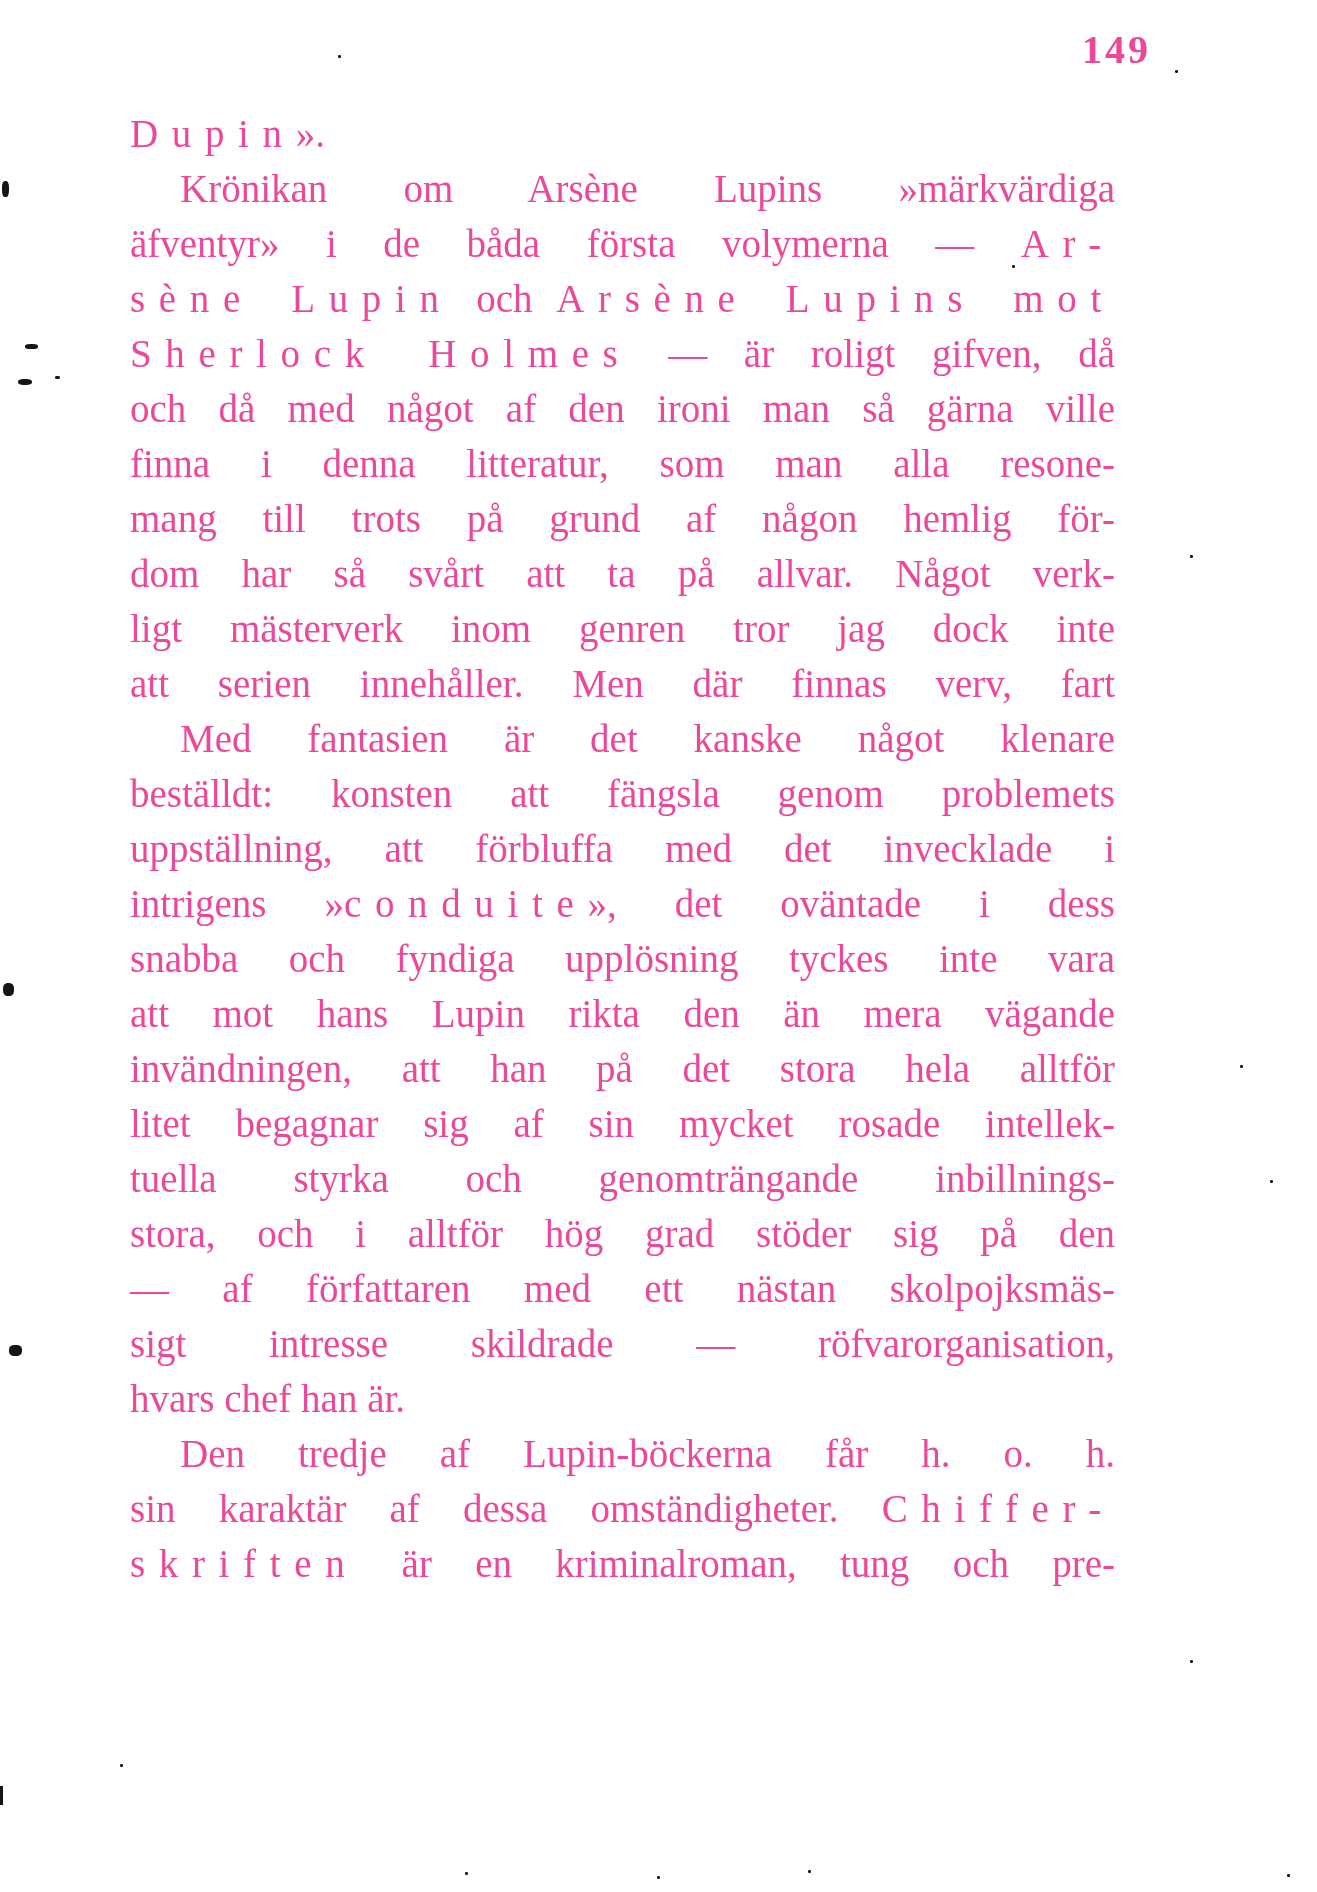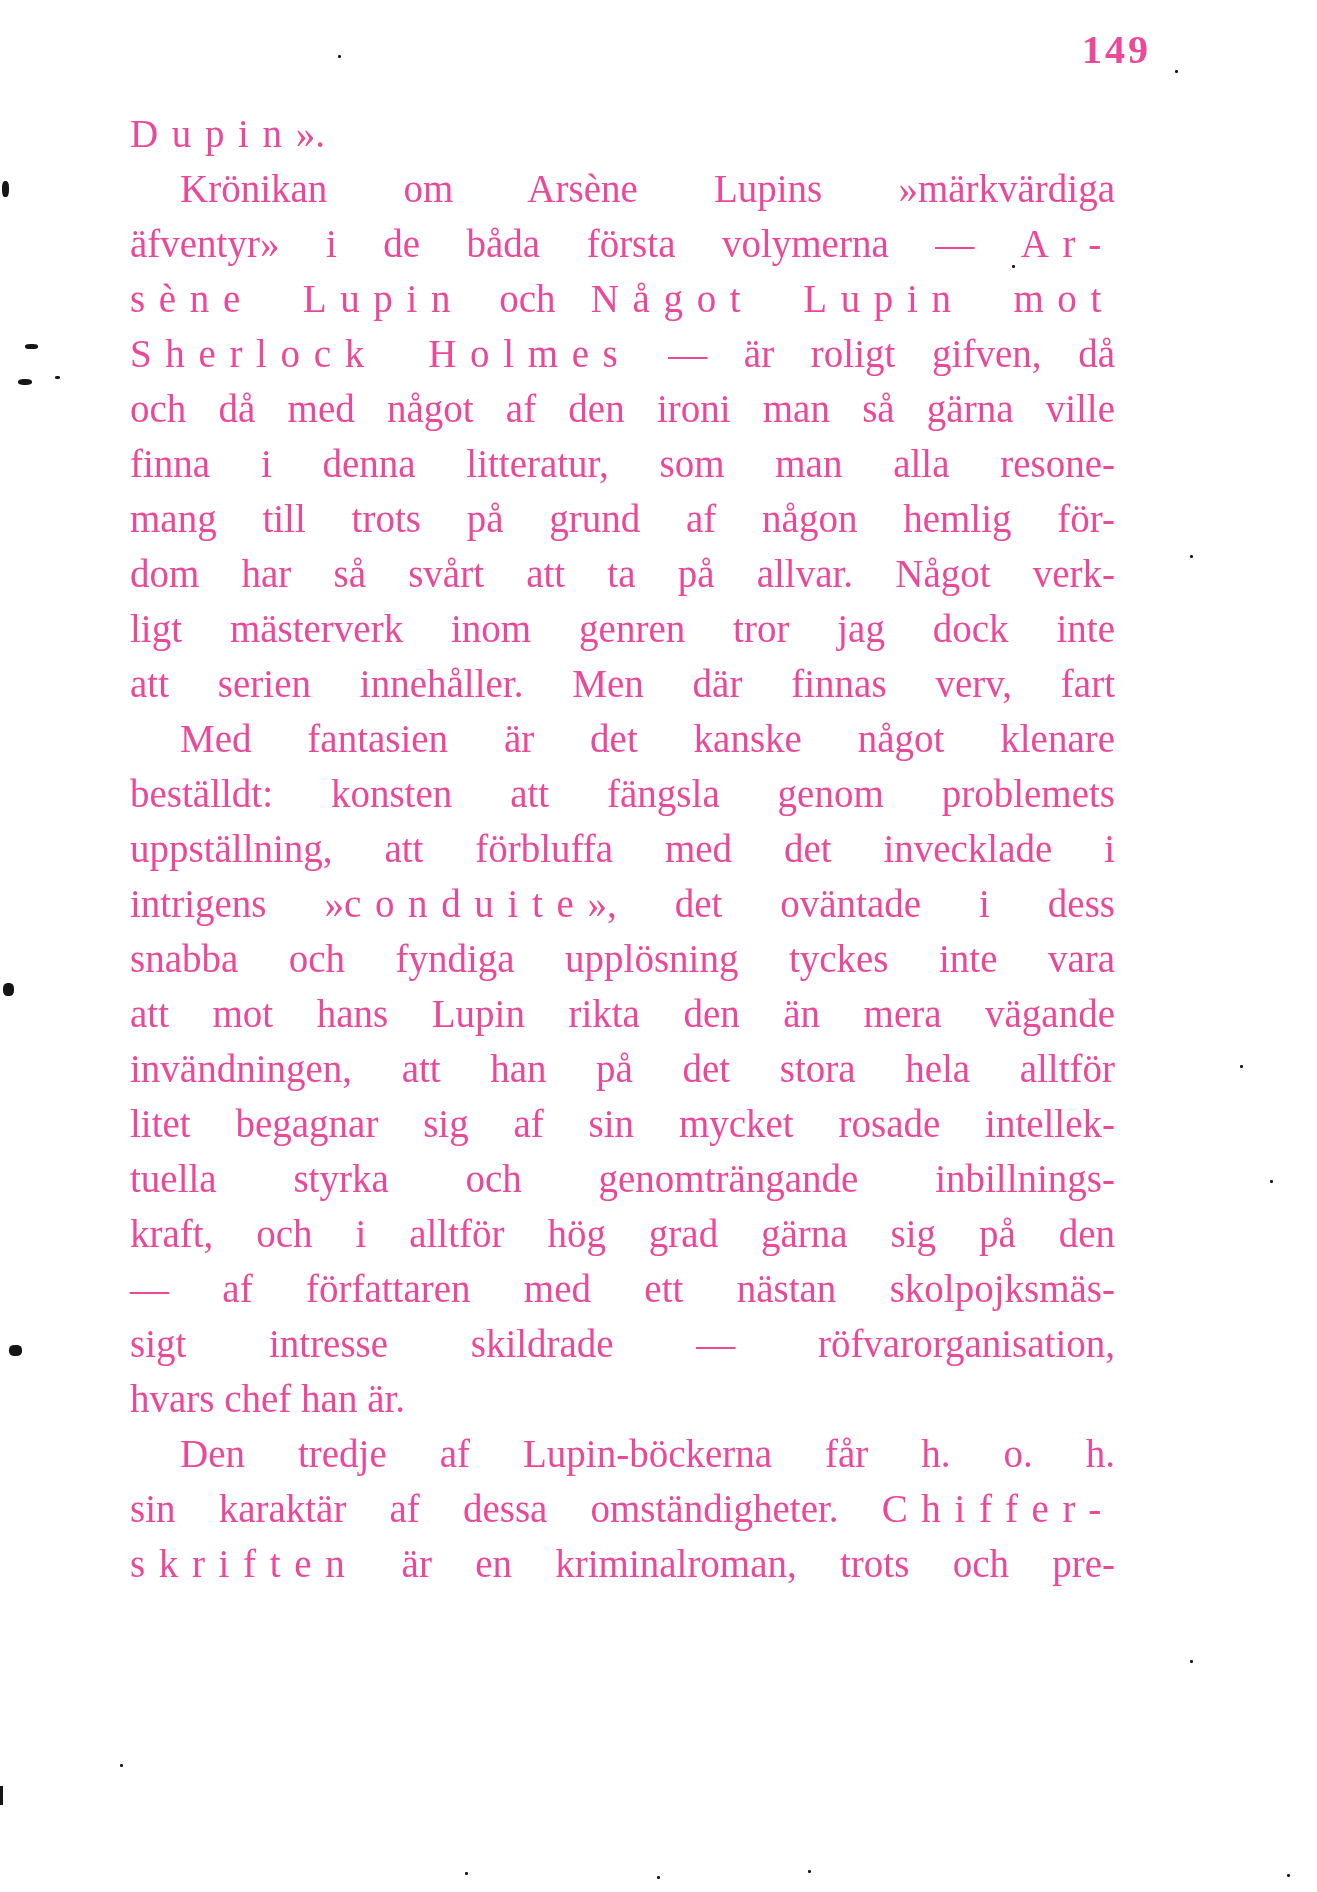--- a/index.html
+++ b/index.html
@@ -51,44 +51,44 @@
 <body>
 
 <div class="page">
 
   <div class="page-number">149</div>
 
   <div class="text-block" id="text-block">
       <div class="line no-just"><span class="sperr">Dupin</span><span class="plain">».</span></div>
       <div class="line indent"><span class="plain">Krönikan om Arsène Lupins »märkvärdiga</span></div>
       <div class="line"><span class="plain">äfventyr» i de båda första volymerna — </span><span class="sperr">Ar-</span></div>
-      <div class="line"><span class="sperr">sène Lupin</span><span class="plain"> och </span><span class="sperr">Något Lupin mot</span></div>
+      <div class="line"><span class="sperr">sène Lupin</span><span class="plain"> och </span><span class="sperr">Arsène Lupins mot</span></div>
       <div class="line"><span class="sperr">Sherlock Holmes</span><span class="plain"> — är roligt gifven, då</span></div>
       <div class="line"><span class="plain">och då med något af den ironi man så gärna ville</span></div>
       <div class="line"><span class="plain">finna i denna litteratur, som man alla resone-</span></div>
       <div class="line"><span class="plain">mang till trots på grund af någon hemlig för-</span></div>
       <div class="line"><span class="plain">dom har så svårt att ta på allvar. Något verk-</span></div>
       <div class="line"><span class="plain">ligt mästerverk inom genren tror jag dock inte</span></div>
       <div class="line"><span class="plain">att serien innehåller. Men där finnas verv, fart</span></div>
       <div class="line indent"><span class="plain">Med fantasien är det kanske något klenare</span></div>
       <div class="line"><span class="plain">beställdt: konsten att fängsla genom problemets</span></div>
       <div class="line"><span class="plain">uppställning, att förbluffa med det invecklade i</span></div>
       <div class="line"><span class="plain">intrigens »</span><span class="sperr">conduite</span><span class="plain">», det oväntade i dess</span></div>
       <div class="line"><span class="plain">snabba och fyndiga upplösning tyckes inte vara</span></div>
       <div class="line"><span class="plain">att mot hans Lupin rikta den än mera vägande</span></div>
       <div class="line"><span class="plain">invändningen, att han på det stora hela alltför</span></div>
       <div class="line"><span class="plain">litet begagnar sig af sin mycket rosade intellek-</span></div>
       <div class="line"><span class="plain">tuella styrka och genomträngande inbillnings-</span></div>
-      <div class="line"><span class="plain">kraft, och i alltför hög grad gärna sig på den</span></div>
+      <div class="line"><span class="plain">stora, och i alltför hög grad stöder sig på den</span></div>
       <div class="line"><span class="plain">— af författaren med ett nästan skolpojksmäs-</span></div>
       <div class="line"><span class="plain">sigt intresse skildrade — röfvarorganisation,</span></div>
       <div class="line no-just"><span class="plain">hvars chef han är.</span></div>
       <div class="line indent"><span class="plain">Den tredje af Lupin-böckerna får h. o. h.</span></div>
       <div class="line"><span class="plain">sin karaktär af dessa omständigheter. </span><span class="sperr">Chiffer-</span></div>
-      <div class="line"><span class="sperr">skriften</span><span class="plain"> är en kriminalroman, trots och pre-</span></div>
+      <div class="line"><span class="sperr">skriften</span><span class="plain"> är en kriminalroman, tung och pre-</span></div>
     </div>
 
   <div class="speck" style="left:2px;   top:181px;  width:7px;  height:16px;"></div>
   <div class="speck" style="left:25px;  top:344px;  width:13px; height:5px;"></div>
   <div class="speck" style="left:18px;  top:379px;  width:14px; height:6px;"></div>
   <div class="speck" style="left:55px;  top:376px;  width:5px;  height:3px;"></div>
   <div class="speck" style="left:3px;   top:983px;  width:11px; height:13px;"></div>
   <div class="speck" style="left:9px;   top:1345px; width:13px; height:11px;"></div>
   <div class="speck" style="left:0px;   top:1786px; width:3px;  height:19px; border-radius:0;"></div>
   <div class="speck" style="left:338px; top:55px;   width:3px;  height:3px;"></div>

